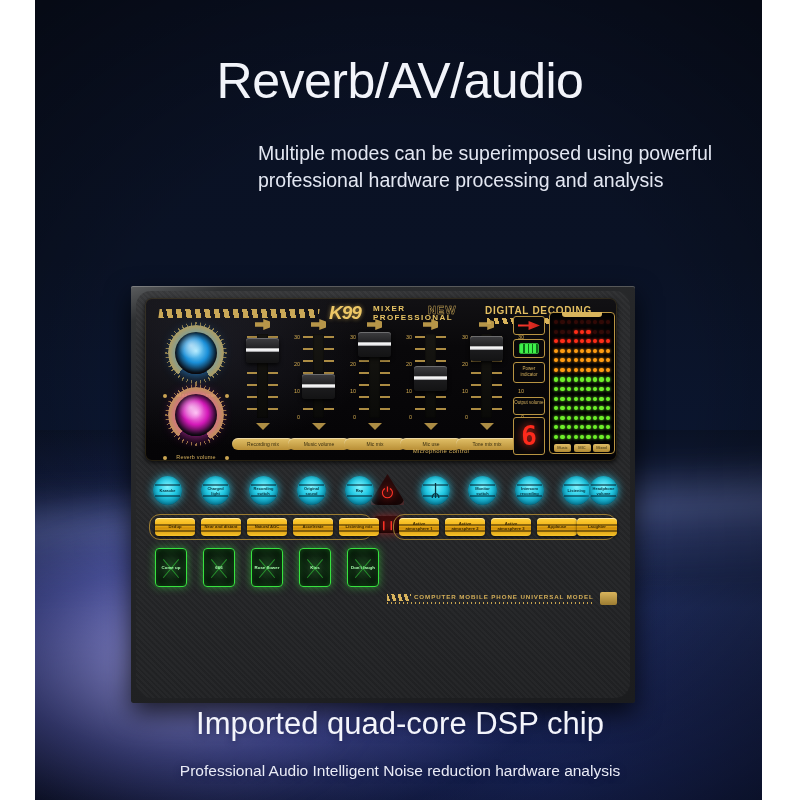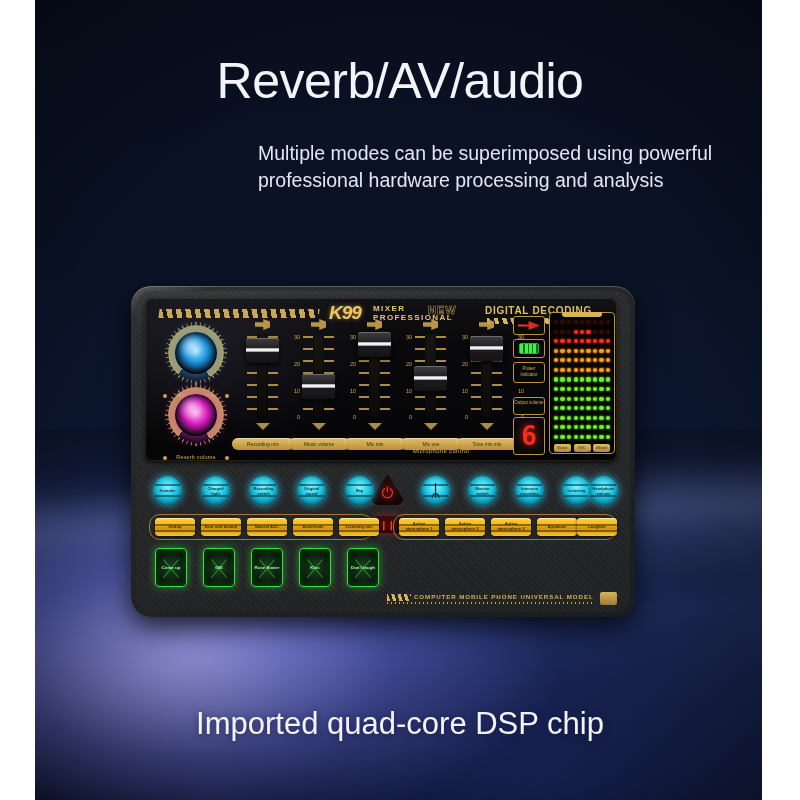--- a/index.html
+++ b/index.html
@@ -60,22 +60,22 @@
     text-shadow:0 1px 7px rgba(20,25,70,.75);
   }
   .footsub{
     position:absolute;left:0;right:0;top:762px;text-align:center;
     color:#e9ebf6;font-size:15.5px;
     text-shadow:0 1px 6px rgba(20,25,70,.7);
   }
 
   
   .device{
-    position:absolute;left:131px;top:286px;width:504px;height:331px;
-    border-radius:20px;
+    position:absolute;left:131px;top:286px;width:504px;height:417px;
+    border-radius:2px;
     background:linear-gradient(160deg,#5a5c5e 0%,#2e3032 6%,#242527 40%,#1b1c1e 100%);
     box-shadow:0 10px 26px rgba(0,0,0,.75), inset 0 1px 0 rgba(255,255,255,.22);
     box-sizing:border-box;
   }
   .device-body{
     position:absolute;inset:5px;border-radius:15px;
     background:
       repeating-linear-gradient(45deg, rgba(255,255,255,.022) 0 2px, rgba(0,0,0,.02) 2px 4px),
       linear-gradient(175deg,#3a3b3d 0%,#2a2b2d 12%,#242527 60%,#202123 100%);
   }
@@ -825,13 +825,14 @@
 
     <div class="botstrip">
       <div class="bot-hatch"></div>
       <div class="bot-text">COMPUTER MOBILE PHONE UNIVERSAL MODEL</div>
       <div class="bot-dots"></div>
       <div class="bot-badge"></div>
     </div>
   </div>
 
   <div class="footline">Imported quad-core DSP chip</div>
+  <div class="footsub">Professional Audio Intelligent Noise reduction hardware analysis</div>
 </div>
 
 </body></html>

